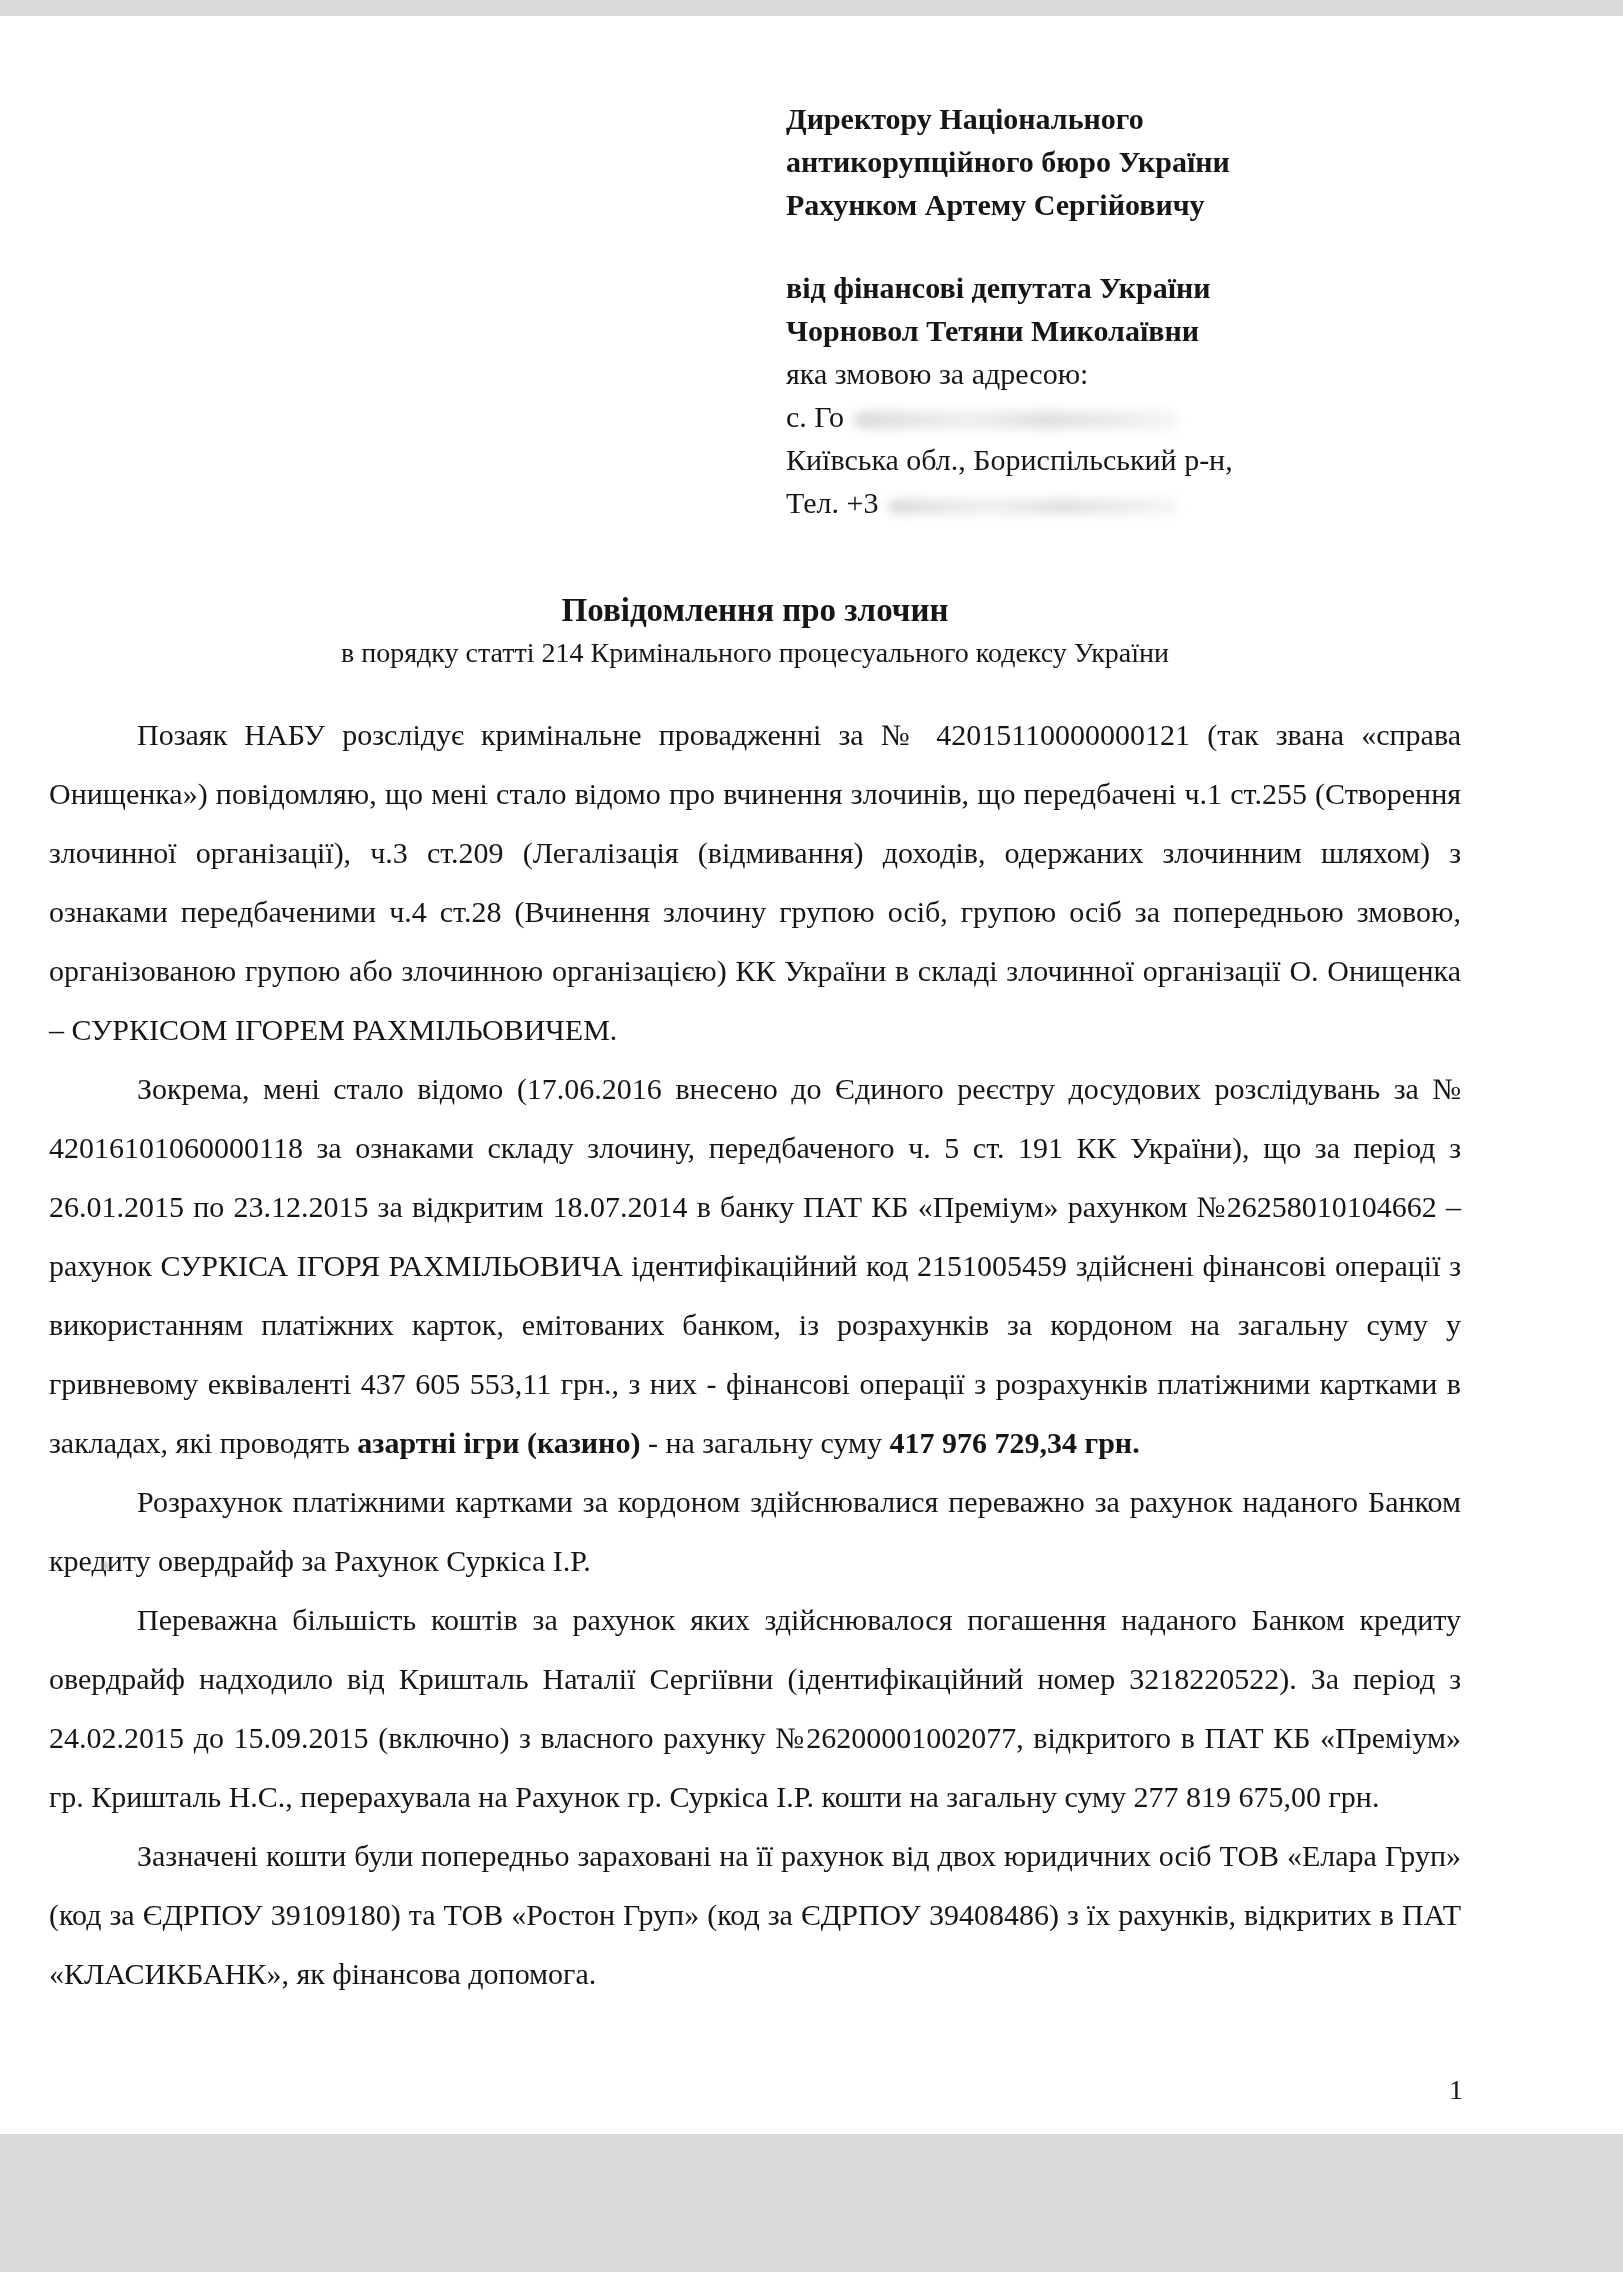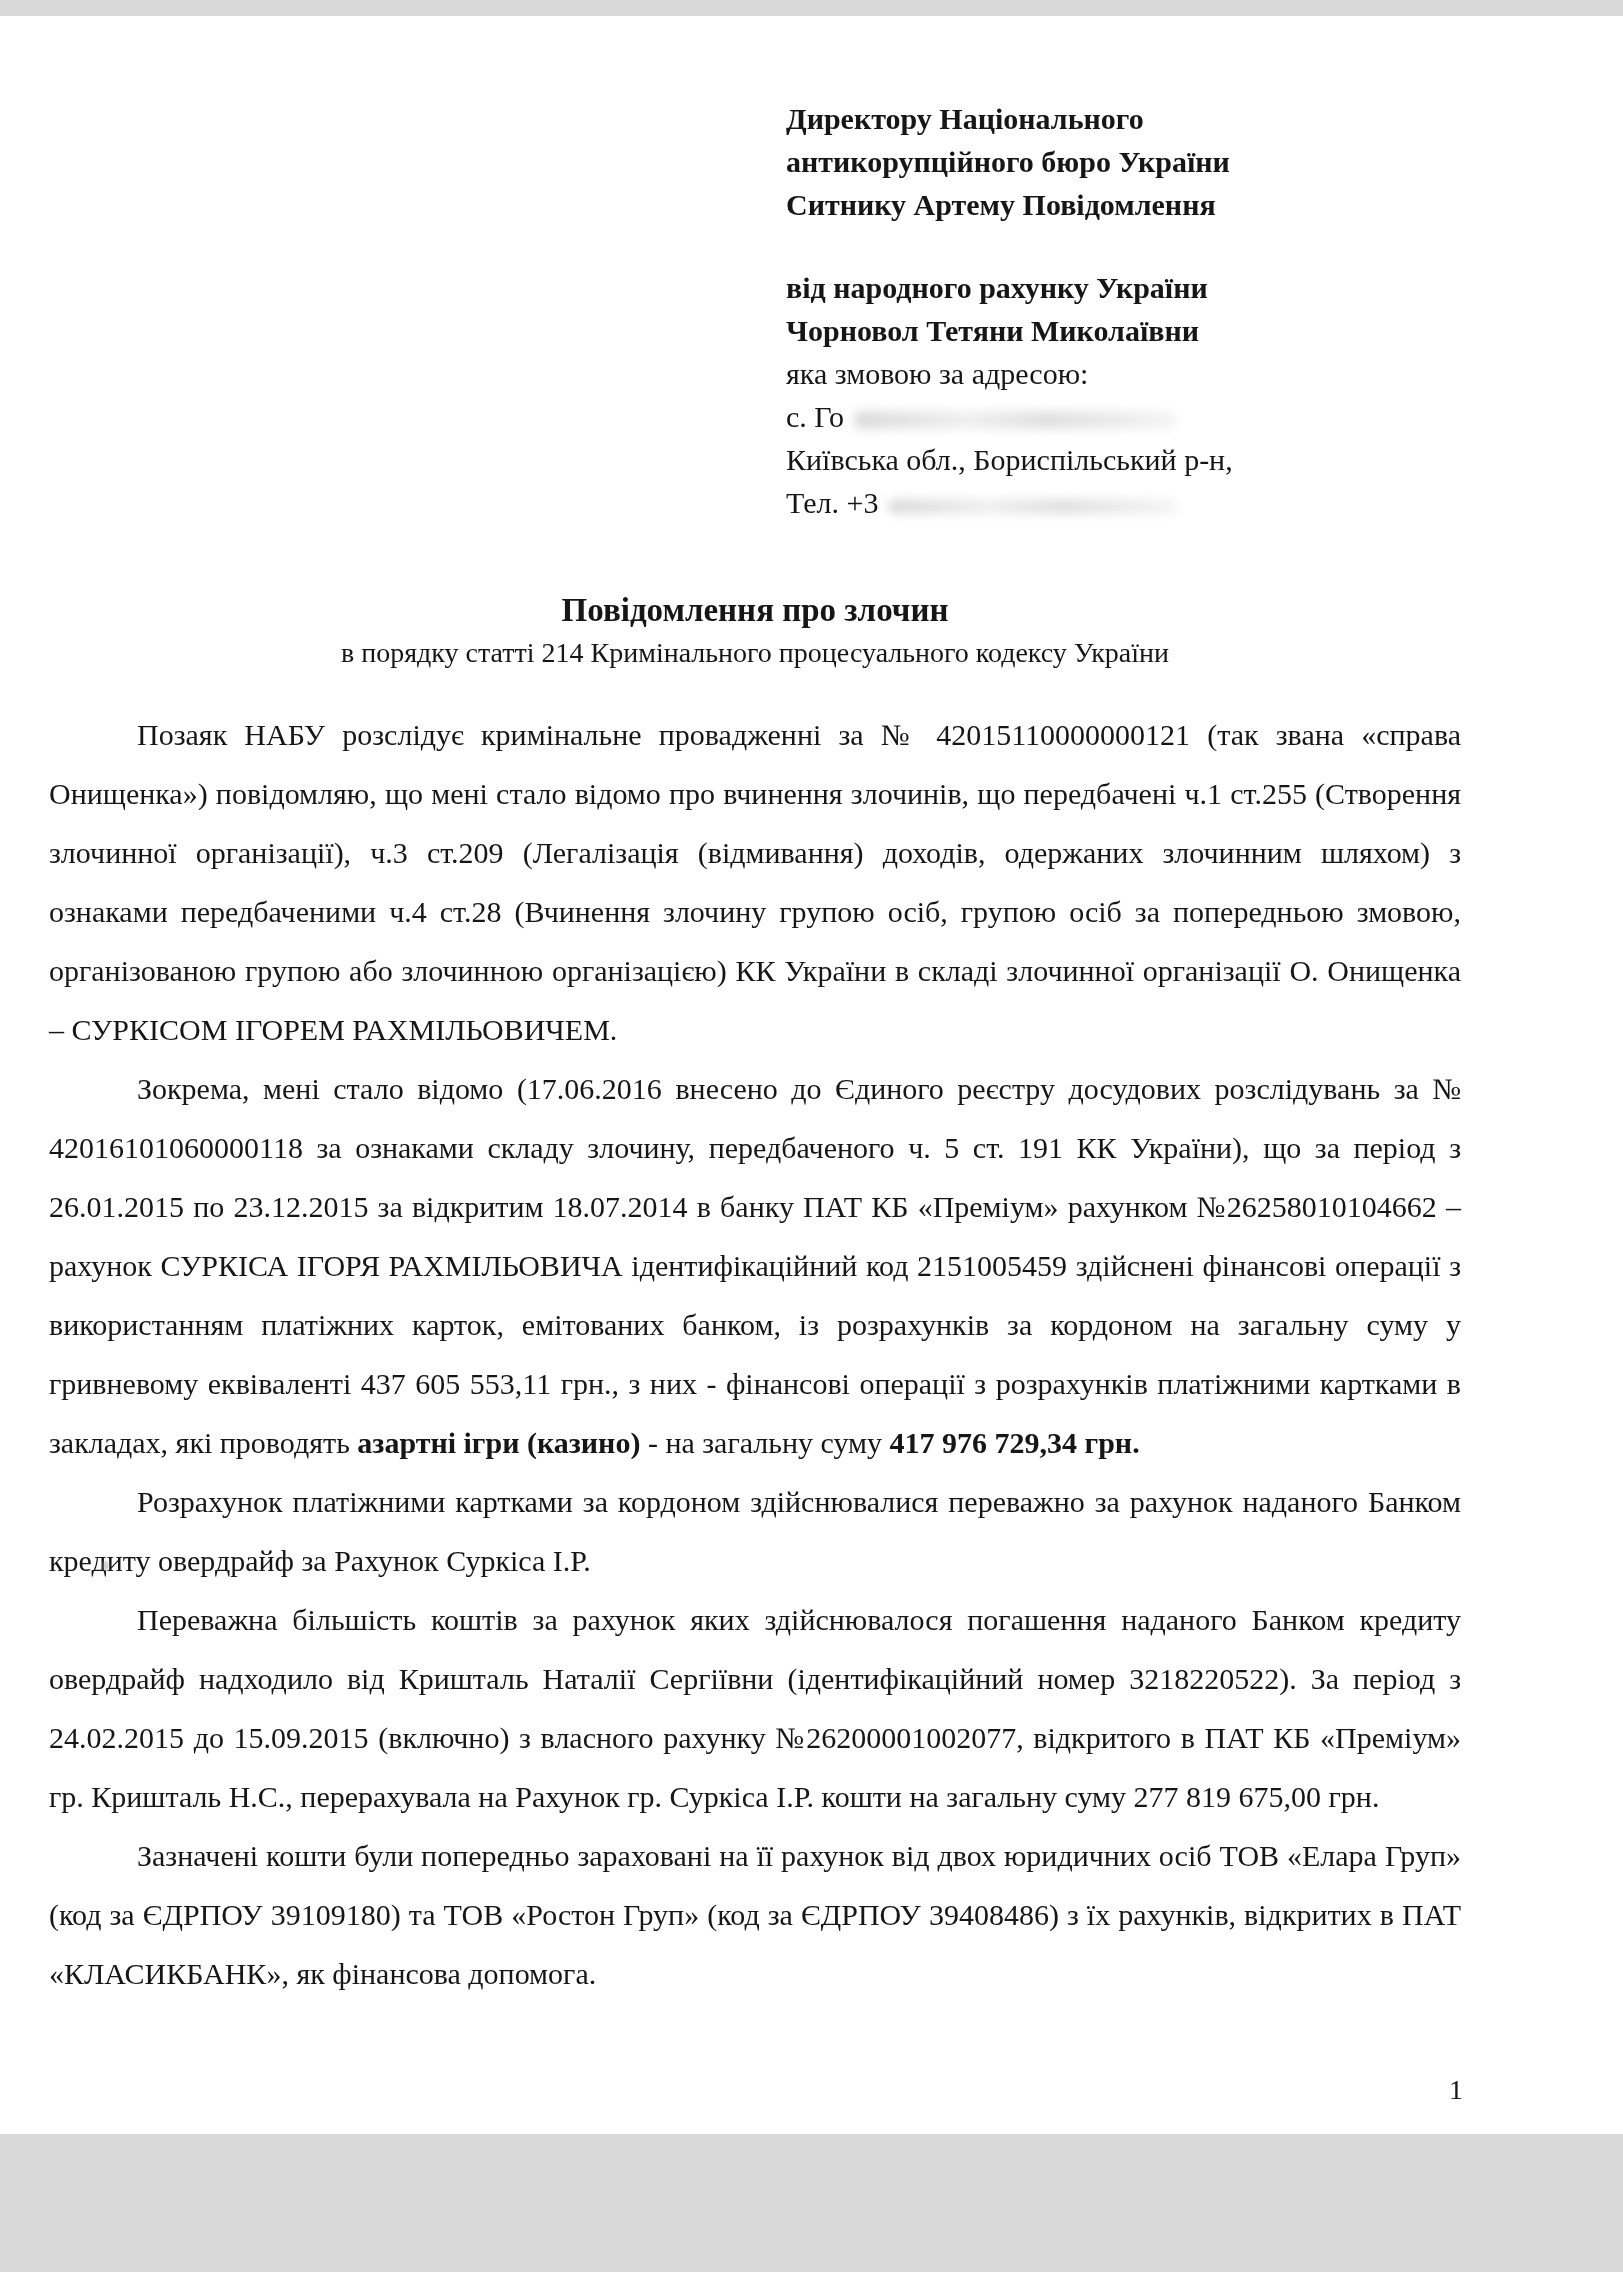--- a/index.html
+++ b/index.html
@@ -90,24 +90,24 @@
   }
 </style>
 </head>
 <body>
 
 <div class="page">
 
   <div class="address-block">
     <div class="line bold">Директору Національного</div>
     <div class="line bold">антикорупційного бюро України</div>
-    <div class="line bold">Ситнику Артему Повідомлення</div>
+    <div class="line bold">Рахунком Артему Сергійовичу</div>
 
     <div class="sender-block">
-      <div class="line bold">від народного рахунку України</div>
+      <div class="line bold">від фінансові депутата України</div>
       <div class="line bold">Чорновол Тетяни Миколаївни</div>
       <div class="line">яка змовою за адресою:</div>
       <div class="line"><span>с. Го</span><span class="smudge village"></span></div>
       <div class="line">Київська обл., Бориспільський р-н,</div>
       <div class="line"><span>Тел. +3</span><span class="smudge phone"></span></div>
     </div>
   </div>
 
   <div class="title-block">
     <p class="title-main">Повідомлення про злочин</p>

